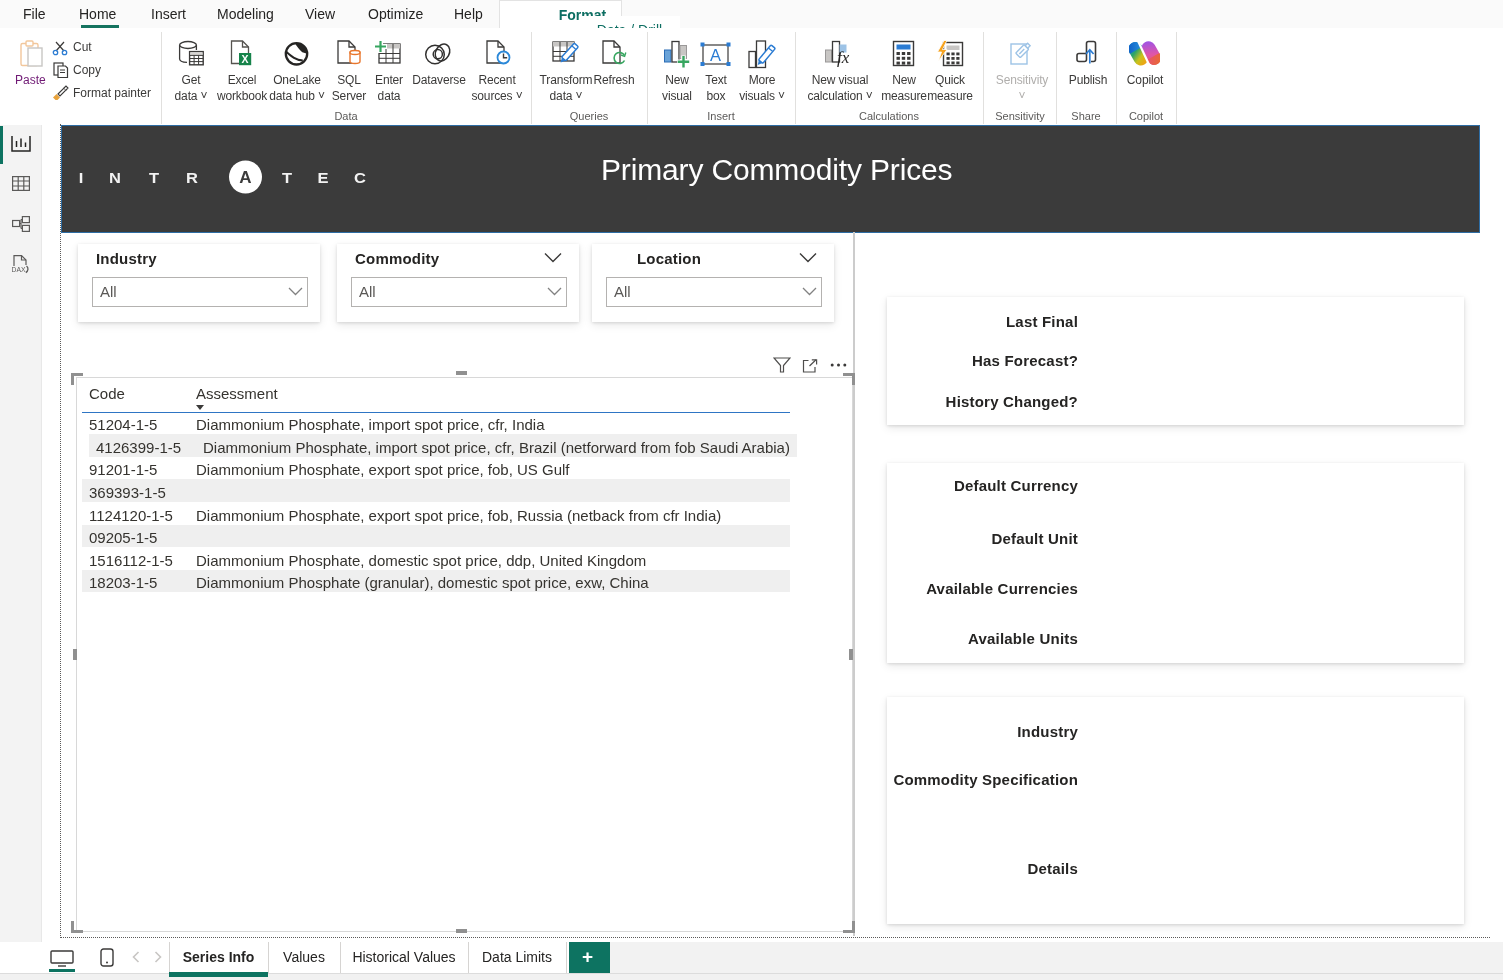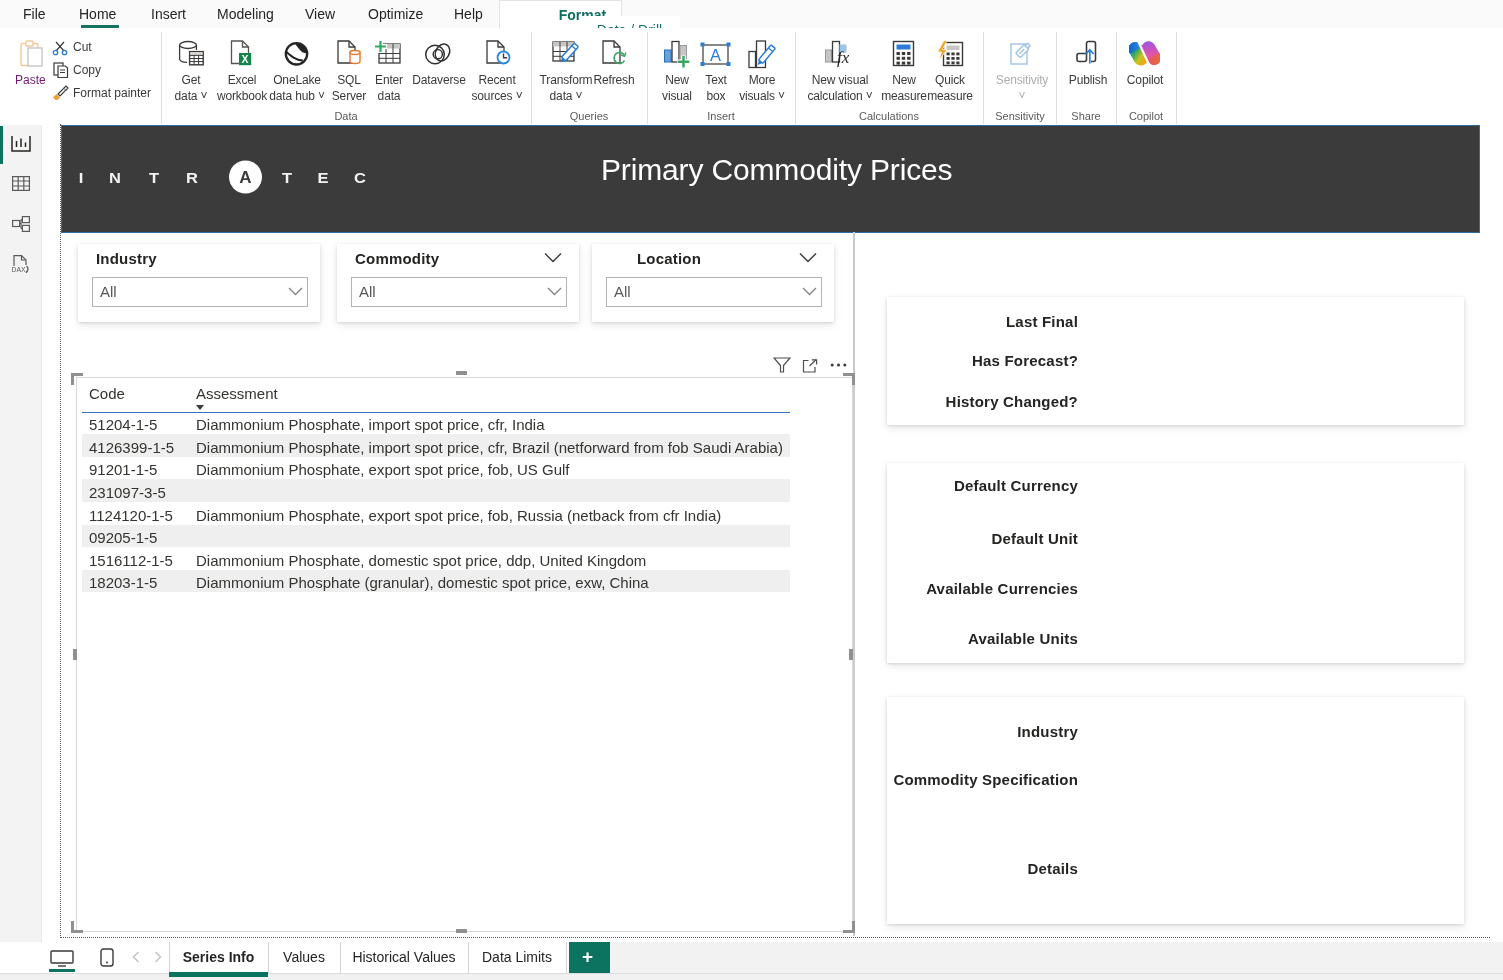--- a/index.html
+++ b/index.html
@@ -458,30 +458,30 @@
       <span class="c2" style="top:0px;">Assessment</span>
   </div>
   <svg class="abs" style="left:114px;top:21.5px;" width="10" height="6">
       <path d="M0 0 L8 0 L4 5 Z" fill="#3b3a39"></path>
     </svg>
   <div class="abs" style="left:0;top:28.8px;width:708px;height:1.7px;background:#2e75c4;"></div>
   <div class="trow" style="top:28.6px;">
       <span class="c1">51204-1-5</span>
       <span class="c2">Diammonium Phosphate, import spot price, cfr, India</span>
     </div>
-  <div class="trow" style="top:51.2px;background:#efefef;">
+  <div class="trow" style="top:51.2px;background:#efefef;margin-left:7px;">
       <span class="c1">4126399-1-5</span>
       <span class="c2">Diammonium Phosphate, import spot price, cfr, Brazil (netforward from fob Saudi Arabia)</span>
     </div>
   <div class="trow" style="top:73.8px;">
       <span class="c1">91201-1-5</span>
       <span class="c2">Diammonium Phosphate, export spot price, fob, US Gulf</span>
     </div>
   <div class="trow" style="top:96.4px;background:#efefef;">
-      <span class="c1">231097-3-5</span>
+      <span class="c1">369393-1-5</span>
     </div>
   <div class="trow" style="top:119px;">
       <span class="c1">1124120-1-5</span>
       <span class="c2">Diammonium Phosphate, export spot price, fob, Russia (netback from cfr India)</span>
     </div>
   <div class="trow" style="top:141.6px;background:#efefef;">
       <span class="c1">09205-1-5</span>
     </div>
   <div class="trow" style="top:164.2px;">
       <span class="c1">1516112-1-5</span>

